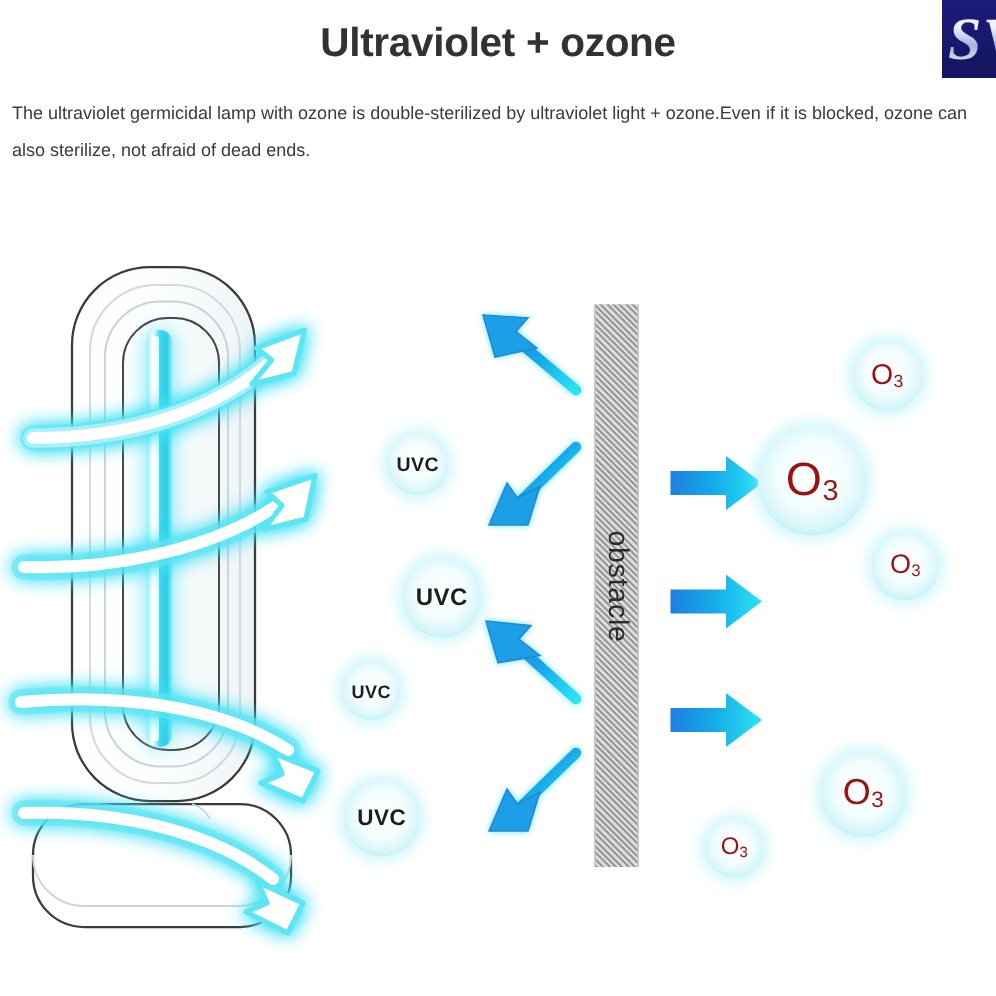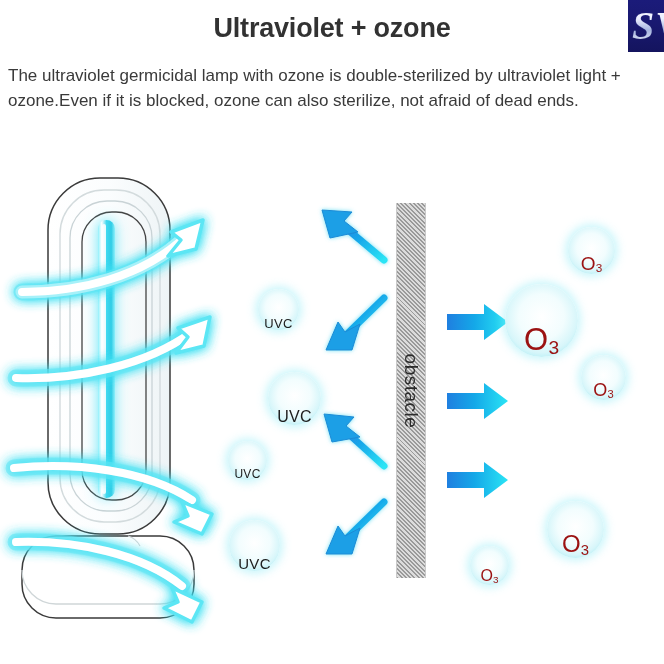--- a/index.html
+++ b/index.html
@@ -15,21 +15,21 @@
   
   .title{
     position:absolute;top:13px;left:0;width:664px;
     text-align:center;
     font-size:27px;font-weight:bold;color:#323232;
     letter-spacing:-0.2px;
     font-family:"Liberation Sans", sans-serif;
   }
   .intro{
     position:absolute;top:63px;left:8px;width:648px;
-    font-size:17px;line-height:25px;color:#3a3a3a;
+    font-size:12px;line-height:25px;color:#3a3a3a;
     font-family:"Liberation Sans", sans-serif;
   }
   .brand-logo{
     position:absolute;top:0;left:600px;width:64px;height:52px;
     background:linear-gradient(180deg,#1b1b7a 0%,#191970 45%,#14145e 100%);
     overflow:hidden;
     margin-left:28px;
   }
   .brand-logo .glyphs{
     position:absolute;top:2px;left:4px;
@@ -43,29 +43,29 @@
     white-space:nowrap;
   }
 
   
   .stage{position:absolute;top:150px;left:0;width:664px;height:514px;}
   .stage svg{position:absolute;top:0;left:0;}
 
   
   .bubble{
     position:absolute;border-radius:50%;
-    display:flex;align-items:flex-end;justify-content:center;
+    display:flex;align-items:center;justify-content:center;
     background:radial-gradient(circle at 50% 45%, #ffffff 0%, #f2fdfe 42%, #d7f6fa 66%, #b4eef5 80%, rgba(190,241,248,0.28) 92%, rgba(190,241,248,0) 100%);
     box-shadow:0 0 9px 3px rgba(140,234,246,0.45);
   }
   .bubble .lbl{
     font-family:"Liberation Sans", sans-serif;
     line-height:1;white-space:nowrap;
   }
-  .uvc .lbl{color:#1d1d1d;font-weight:normal;letter-spacing:.3px;}
+  .uvc .lbl{color:#1d1d1d;font-weight:bold;letter-spacing:.3px;}
   .o3 .lbl{color:#9b1212;font-weight:normal;}
   .o3 .lbl .sub{font-size:.62em;vertical-align:-0.18em;margin-left:.02em;}
 
   
   .obstacle{
     position:absolute;
     background-color:#b8b8b8;
     background-image:repeating-linear-gradient(45deg,
         #9a9a9a 0px,#9a9a9a 1.4px,
         #dcdcdc 1.4px,#dcdcdc 3px);

